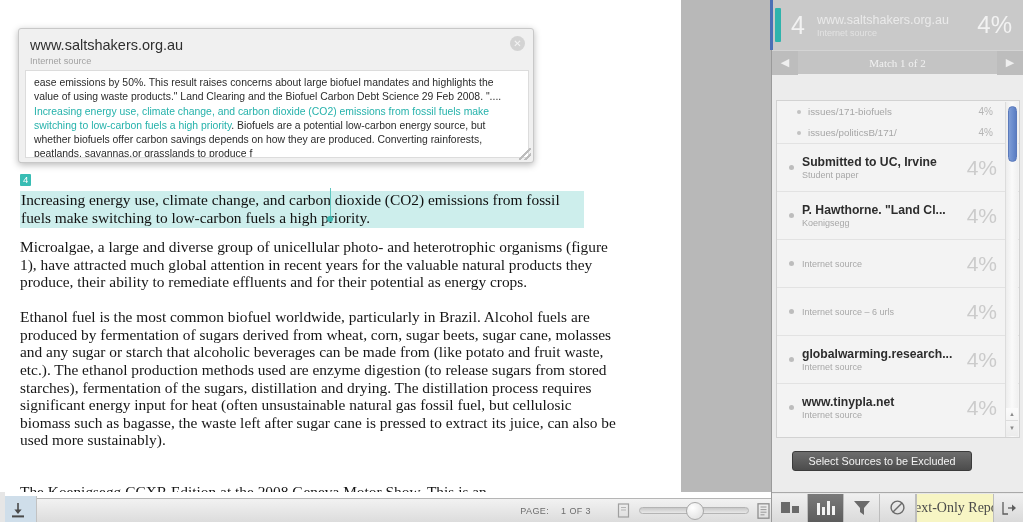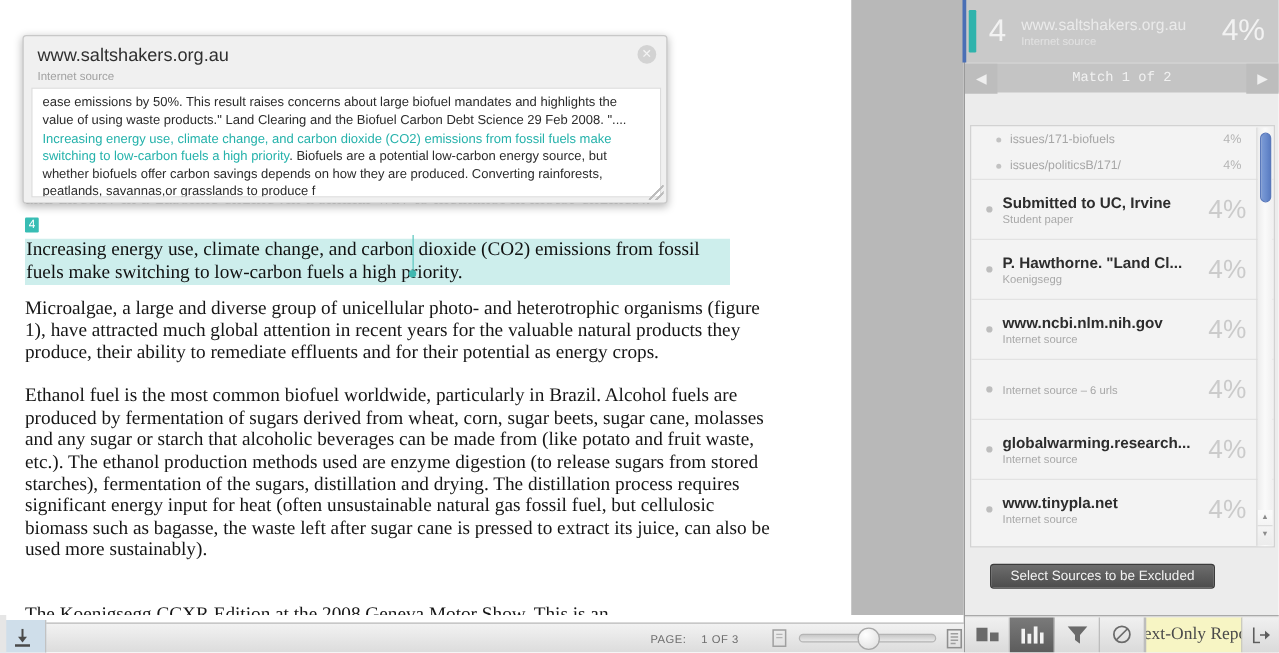--- a/index.html
+++ b/index.html
@@ -206,21 +206,21 @@
   }
   #match-nav .arrow {
     width: 26px; height: 24px;
     display: flex; align-items: center; justify-content: center;
     color: #efefef; font-size: 11px;
     background: #bdbdbd;
   }
   #match-nav .label {
     flex: 1; text-align: center;
     font-size: 11px; color: #f1f1f1;
-    font-family: Liberation Mono, monospace;
+    font-family: Liberation Serif, serif;
   }
 
   
   #sb-list {
     position: absolute; left: 4px; top: 100px;
     width: 244px; height: 338px;
     background: #f3f3f3;
     border: 1px solid #d2d2d2;
     overflow: hidden;
   }
@@ -466,21 +466,20 @@
         <span class="info">
           <span class="nm" style="display:block">P. Hawthorne. "Land Cl...</span>
           <span class="ty" style="display:block">Koenigsegg</span>
         </span>
         <span class="pct">4%</span>
       </div>
 
       <div class="src-row">
         <span class="bullet"></span>
         <span class="info">
-          <span class="nm" style="display:block">www.ncbi.nlm.nih.gov</span>
           <span class="ty" style="display:block">Internet source</span>
         </span>
         <span class="pct">4%</span>
       </div>
 
       <div class="src-row">
         <span class="bullet"></span>
         <span class="info">
           <span class="ty" style="display:block">Internet source – 6 urls</span>
         </span>

